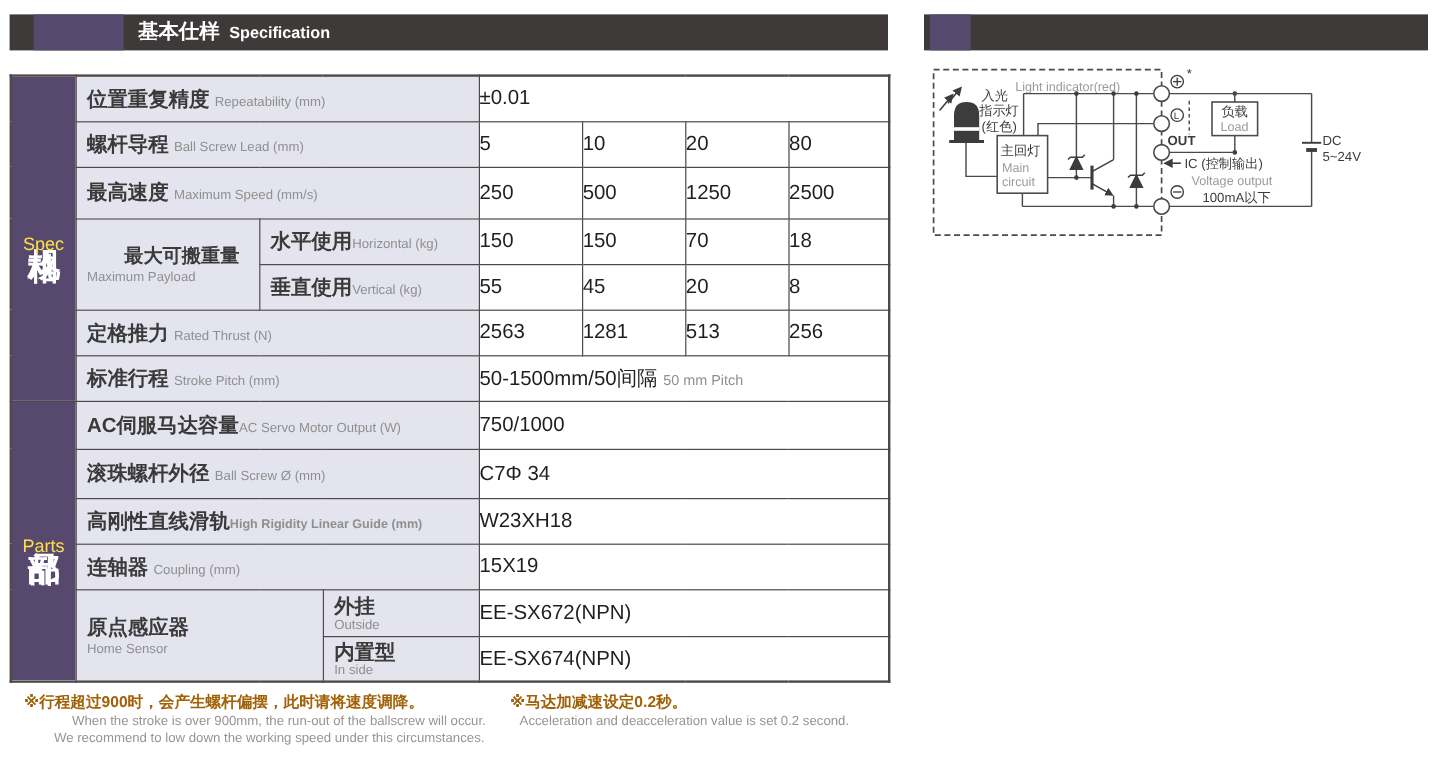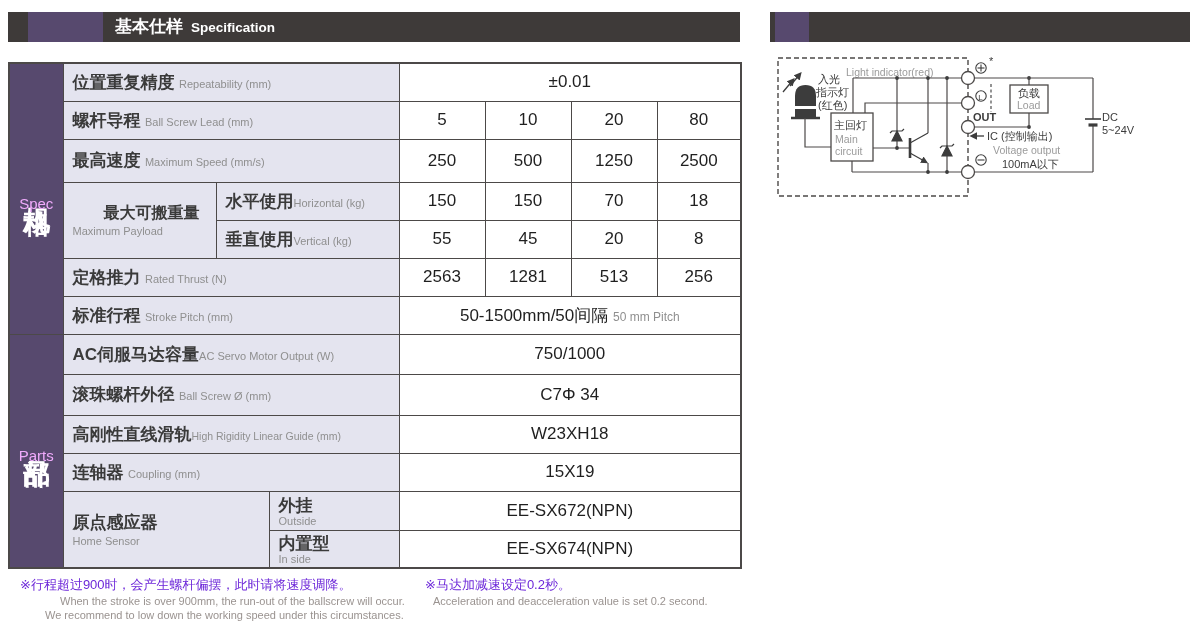--- a/index.html
+++ b/index.html
@@ -13,37 +13,37 @@
   .bar .t-en { color:#ffffff; font-weight:bold; font-size:13.5px; padding-left:8px; }
 
   
   table.spec { position:absolute; left:8px; top:62px; width:732px; height:505px;
                border-collapse:collapse; table-layout:fixed; border:2px solid #4c4948; }
   table.spec td { border:1px solid #4c4948; overflow:hidden; }
   td.side { background:#57496e; text-align:center; vertical-align:middle; }
   .side-wrap { display:flex; flex-direction:column; align-items:center; gap:4px; }
   .side-zh { writing-mode:vertical-rl; text-orientation:upright; color:#ffffff;
              font-size:27px; font-weight:bold; letter-spacing:3px; line-height:1; }
-  .side-en { color:#f0abfc; font-size:15px; }
+  .side-en { color:#fde047; font-size:15px; }
   td.lbl { background:#e4e4ef; padding-left:9px; vertical-align:middle; }
-  td.val { background:#ffffff; text-align:center; vertical-align:middle;
+  td.val { background:#ffffff; text-align:left; vertical-align:middle;
            font-size:17px; color:#1f1f1f; }
   .zh { font-size:17px; font-weight:600; color:#3a3a3a; }
   .en { font-size:11px; color:#8f8f8f; }
   .stack .en { display:block; margin-top:1px; }
   .v-sub { font-size:12px; color:#8f8f8f; }
 
   
   tr.r1{height:38px} tr.r2{height:38px} tr.r3{height:43px} tr.r4{height:38px}
   tr.r5{height:38px} tr.r6{height:38px} tr.r7{height:38px} tr.r8{height:40px}
   tr.r9{height:41px} tr.r10{height:38px} tr.r11{height:38px} tr.r12{height:39px}
   tr.r13{height:38px}
 
   
-  .note-zh { position:absolute; font-size:13px; font-weight:normal; color:#6d28d9; white-space:nowrap; }
+  .note-zh { position:absolute; font-size:13px; font-weight:bold; color:#a16207; white-space:nowrap; }
   .note-en { position:absolute; font-size:11px; color:#9a9390; white-space:nowrap; }
 
   
   svg text { font-family:"Liberation Sans","DejaVu Sans",sans-serif; }
   .dg-black { fill:#3c3c3c; font-size:11px; }
   .dg-gray  { fill:#9b9b9b; font-size:10.5px; }
 </style>
 </head>
 <body>
 
@@ -161,21 +161,21 @@
     </tr>
     <tr class="r9">
       <td class="lbl" colspan="3">
         <span class="zh">滚珠螺杆外径</span>
         <span class="en">Ball Screw Ø (mm)</span>
       </td>
       <td class="val" colspan="4">C7Φ 34</td>
     </tr>
     <tr class="r10">
       <td class="lbl" colspan="3">
-        <span class="zh">高刚性直线滑轨</span><span class="en" style="font-size:10.5px;">High Rigidity Linear Guide (mm)</span>
+        <span class="zh">高刚性直线滑轨</span><span class="en" style="font-size:10.5px;font-weight:bold;">High Rigidity Linear Guide (mm)</span>
       </td>
       <td class="val" colspan="4">W23XH18</td>
     </tr>
     <tr class="r11">
       <td class="lbl" colspan="3">
         <span class="zh">连轴器</span>
         <span class="en">Coupling (mm)</span>
       </td>
       <td class="val" colspan="4">15X19</td>
     </tr>

